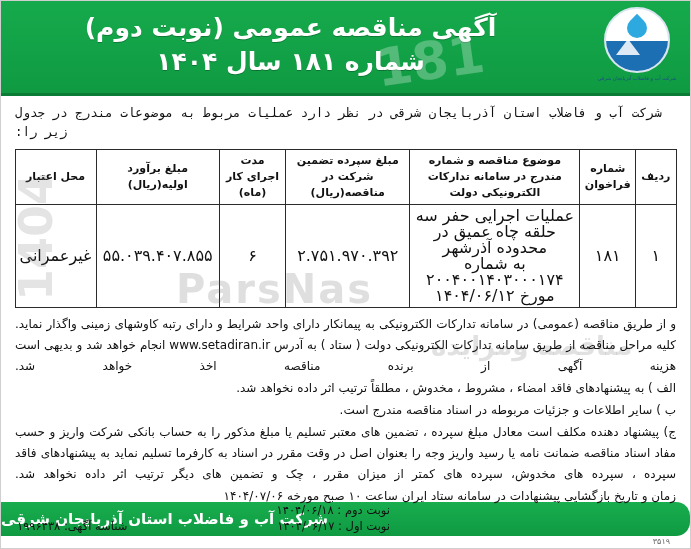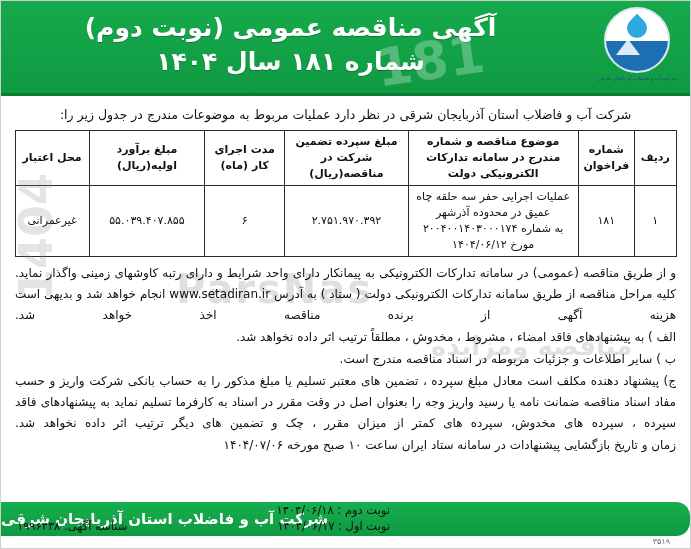--- a/index.html
+++ b/index.html
@@ -70,22 +70,23 @@
     text-shadow:0 1px 0 rgba(0,0,0,.25);
   }
   .title-2{
     font-size:25px;font-weight:bold;line-height:34px;
     text-shadow:0 1px 0 rgba(0,0,0,.25);
   }
   
   .intro{
     padding:9px 14px 6px 14px;
     font-size:12.5px;
-    text-align:center;
+    text-align:left;
     line-height:19px;
+    font-family:Liberation Mono, monospace;
   }
   
   table.notice{
     width:662px;
     margin:0 auto;
     border-collapse:collapse;
     font-size:11px;
     direction:rtl;
   }
   table.notice th, table.notice td{
@@ -95,21 +96,21 @@
     padding:3px 4px;
     line-height:16px;
   }
   table.notice th{
     font-weight:bold;
     height:46px;
     font-size:11px;
   }
   table.notice td{
     height:54px;
-    font-size:11px;
+    font-size:16px;
   }
   .col-row{width:34px;margin-top:44px;}
   .col-call{width:48px;}
   .col-subject{width:190px;}
   .col-guar{width:132px;}
   .col-dur{width:88px;}
   .col-est{width:120px;}
   .col-credit{width:72px;}
   .subject-main{display:block;}
   .subject-sub{display:block;}

